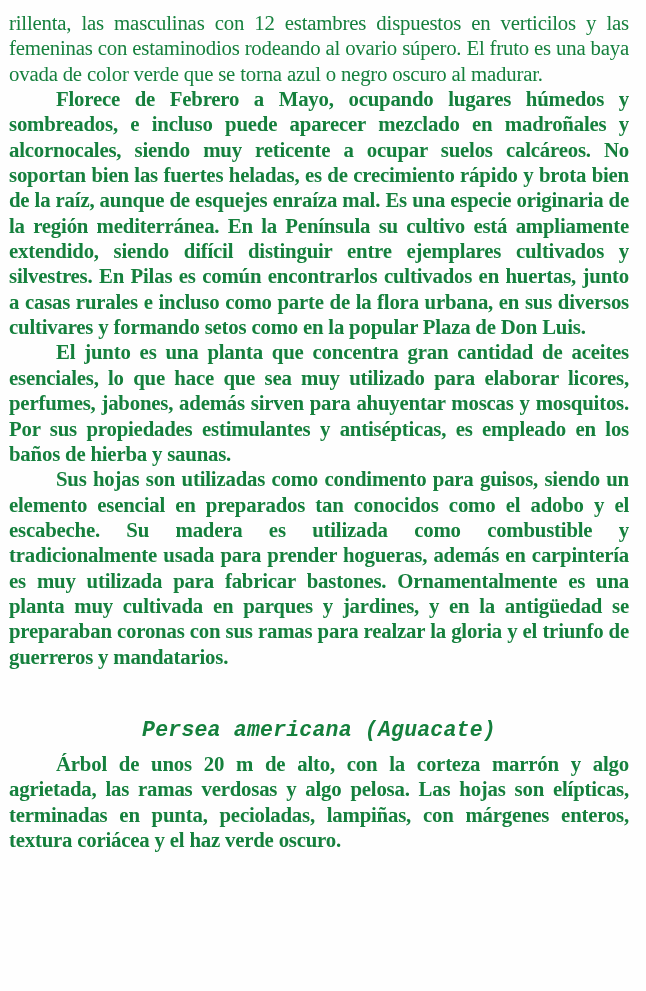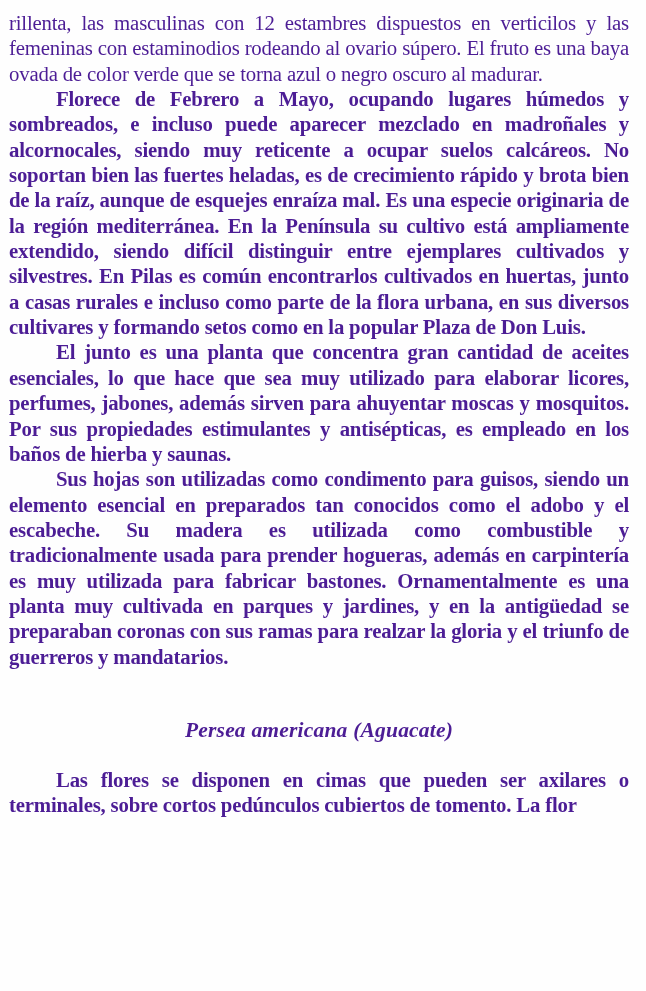--- a/index.html
+++ b/index.html
@@ -11,50 +11,51 @@
     height: 991px;
     background: #fefefe;
     overflow: hidden;
   }
   .page {
     box-sizing: border-box;
     width: 646px;
     height: 991px;
     padding: 10px 17px 0 9px;
     background: #fefefe;
-    color: #4c1d95;
+    color: #15803d;
     font-family: "Liberation Serif", "DejaVu Serif", serif;
   }
   .para {
     margin: 0;
     font-size: 20.8px;
     line-height: 25.35px;
     letter-spacing: -0.2px;
     text-align: justify;
     text-justify: inter-word;
   }
   .para.indent {
     text-indent: 47px;
     font-weight: bold;
   }
   .section-heading {
-    margin: 48px 0 24px 0;
+    margin: 48px 0 8px 0;
     font-size: 21.5px;
     line-height: 26px;
     font-weight: 700;
     font-style: italic;
     text-align: center;
     letter-spacing: 0.2px;
+    font-family: Liberation Mono, monospace;
   }
 </style>
 </head>
 <body>
 
 <div class="page">
   <p class="para">rillenta, las masculinas con 12 estambres dispuestos en verticilos y las femeninas con estaminodios rodeando al ovario súpero. El fruto es una baya ovada de color verde que se torna azul o negro oscuro al madurar.</p>
   <p class="para indent">Florece de Febrero a Mayo, ocupando lugares húmedos y sombreados, e incluso puede aparecer mezclado en madroñales y alcornocales, siendo muy reticente a ocupar suelos calcáreos. No soportan bien las fuertes heladas, es de crecimiento rápido y brota bien de la raíz, aunque de esquejes enraíza mal. Es una especie originaria de la región mediterránea. En la Península su cultivo está ampliamente extendido, siendo difícil distinguir entre ejemplares cultivados y silvestres. En Pilas es común encontrarlos cultivados en huertas, junto a casas rurales e incluso como parte de la flora urbana, en sus diversos cultivares y formando setos como en la popular Plaza de Don Luis.</p>
   <p class="para indent">El junto es una planta que concentra gran cantidad de aceites esenciales, lo que hace que sea muy utilizado para elaborar licores, perfumes, jabones, además sirven para ahuyentar moscas y mosquitos. Por sus propiedades estimulantes y antisépticas, es empleado en los baños de hierba y saunas.</p>
   <p class="para indent">Sus hojas son utilizadas como condimento para guisos, siendo un elemento esencial en preparados tan conocidos como el adobo y el escabeche. Su madera es utilizada como combustible y tradicionalmente usada para prender hogueras, además en carpintería es muy utilizada para fabricar bastones. Ornamentalmente es una planta muy cultivada en parques y jardines, y en la antigüedad se preparaban coronas con sus ramas para realzar la gloria y el triunfo de guerreros y mandatarios.</p>
 
   <h2 class="section-heading">Persea americana (Aguacate)</h2>
 
-  <p class="para indent">Las flores se disponen en cimas que pueden ser axilares o terminales, sobre cortos pedúnculos cubiertos de tomento. La flor</p>
+  <p class="para indent">Árbol de unos 20 m de alto, con la corteza marrón y algo agrietada, las ramas verdosas y algo pelosa. Las hojas son elípticas, terminadas en punta, pecioladas, lampiñas, con márgenes enteros, textura coriácea y el haz verde oscuro.</p>
 </div>
 
 </body></html>

